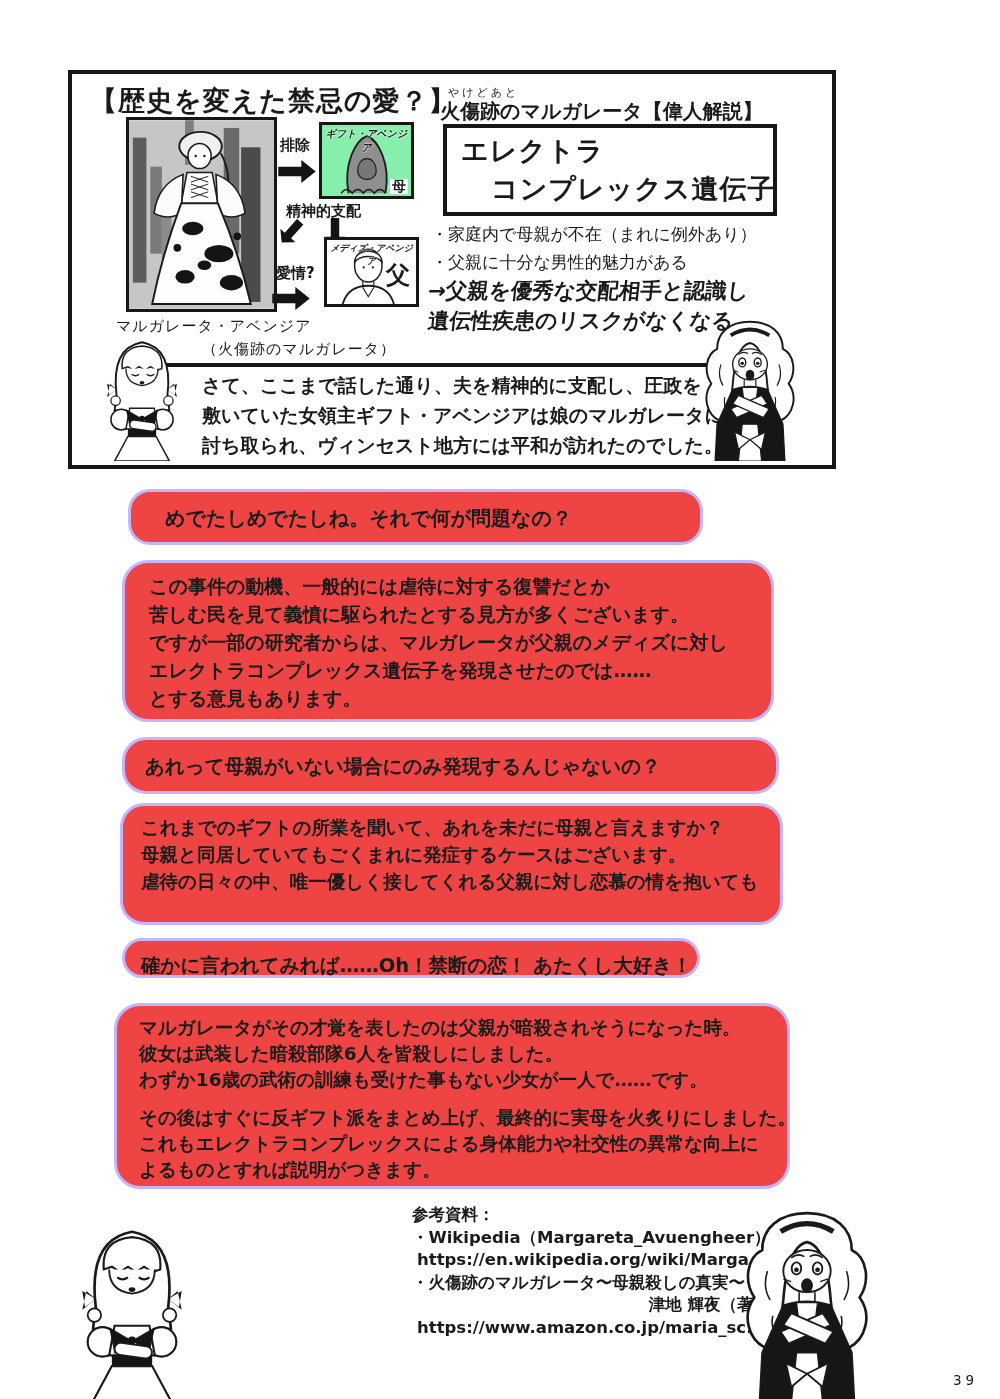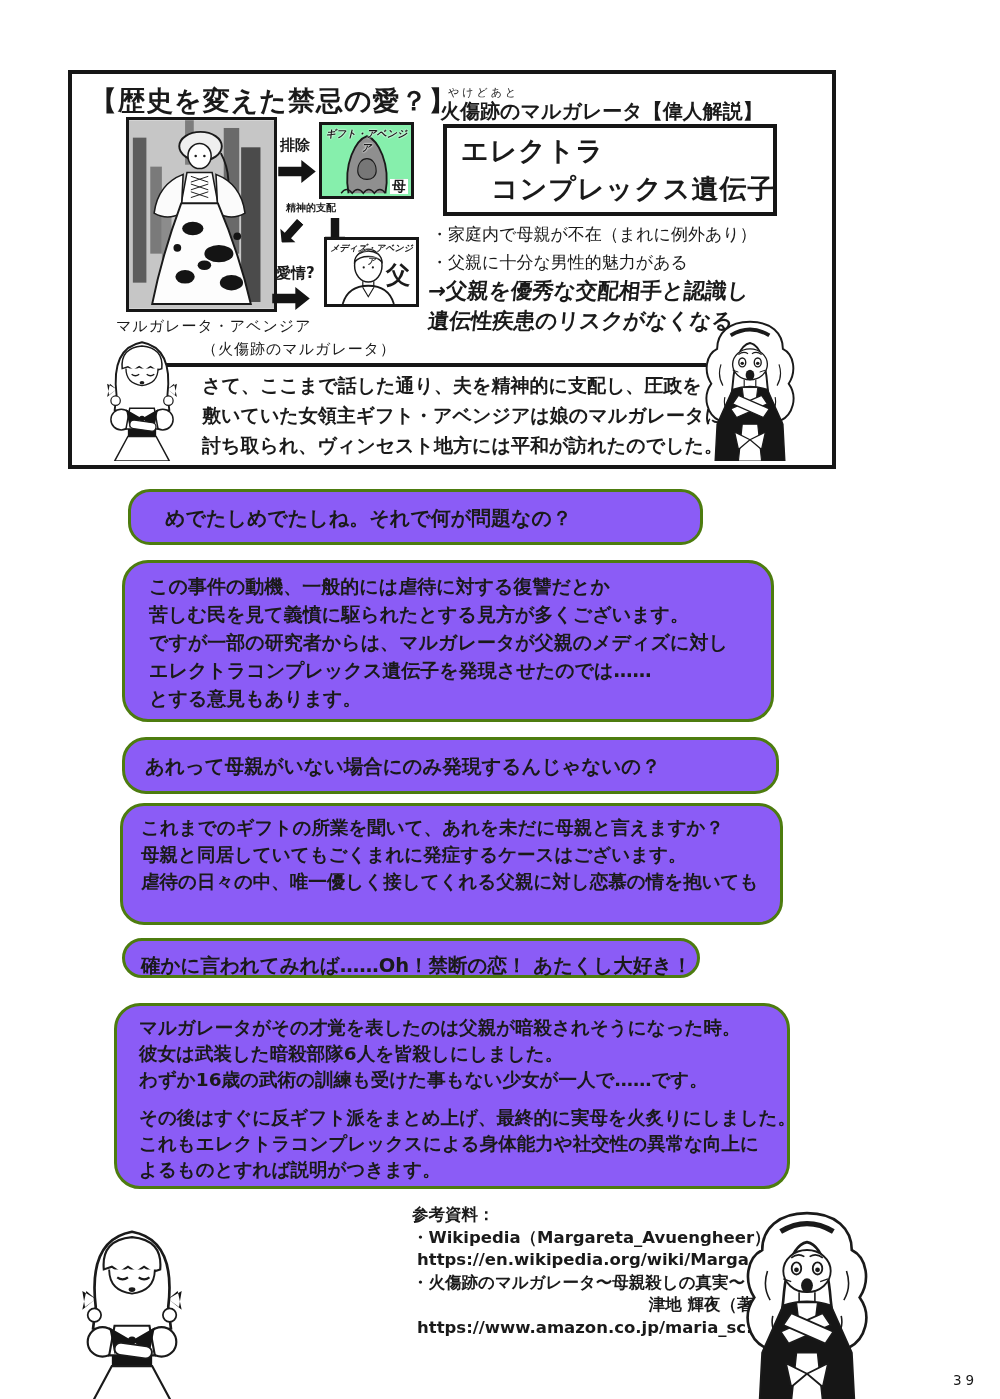--- a/index.html
+++ b/index.html
@@ -11,21 +11,21 @@
   .heavy{font-weight:900;}
   
   .hdr-box{position:absolute;left:68px;top:70px;width:760px;height:391px;border:4px solid #161616;background:#fff;}
   .frame{position:absolute;border:3px solid #161616;box-sizing:border-box;}
   .card-name{position:absolute;left:0;right:0;top:2px;text-align:center;font-weight:700;font-style:italic;
              text-shadow:0 0 2px #fff,0 0 2px #fff;}
   .role-badge{position:absolute;background:#fff;font-weight:900;padding:0 2px;line-height:1.1;}
   .term-box{position:absolute;border:4px solid #161616;box-sizing:border-box;background:#fff;}
   .divider{position:absolute;background:#161616;}
   
-  .bubble{position:absolute;border:3px solid #4d7c0f;border-radius:24px;background:#8b5cf6;box-sizing:border-box;}
+  .bubble{position:absolute;border:3px solid #c4b5fd;border-radius:24px;background:#ef4444;box-sizing:border-box;}
   .bubble .ln{white-space:pre;}
   .refs .ln{white-space:pre;}
   .align-right{text-align:right;}
   svg{display:block;}
 </style>
 </head>
 <body>
 
 <div class="page">
 
@@ -134,21 +134,21 @@
         </svg>
     </div>
     <div class="t" style="left:44px;top:243px;font-size:15px;letter-spacing:1px;">マルガレータ・アベンジア</div>
     <div class="t" style="left:130px;top:266px;font-size:15px;letter-spacing:1px;">（火傷跡のマルガレータ）</div>
 
     <div class="t bold" style="left:208px;top:62px;font-size:15px;">排除</div>
     <svg class="abs" style="left:206px;top:85px;" width="38" height="25">
         <use href="#sym-arrow-right"></use>
       </svg>
 
-    <div class="t bold" style="left:214px;top:128px;font-size:10px;">精神的支配</div>
+    <div class="t bold" style="left:214px;top:128px;font-size:15px;">精神的支配</div>
     <svg class="abs" style="left:252px;top:144px;" width="22" height="28">
         <use href="#sym-arrow-down"></use>
       </svg>
     <svg class="abs" style="left:208px;top:144px;transform:rotate(42deg);" width="22" height="28">
         <use href="#sym-arrow-down"></use>
       </svg>
 
     <div class="t bold" style="left:204px;top:190px;font-size:15px;">愛情?</div>
     <svg class="abs" style="left:200px;top:212px;" width="38" height="25">
         <use href="#sym-arrow-right"></use>

